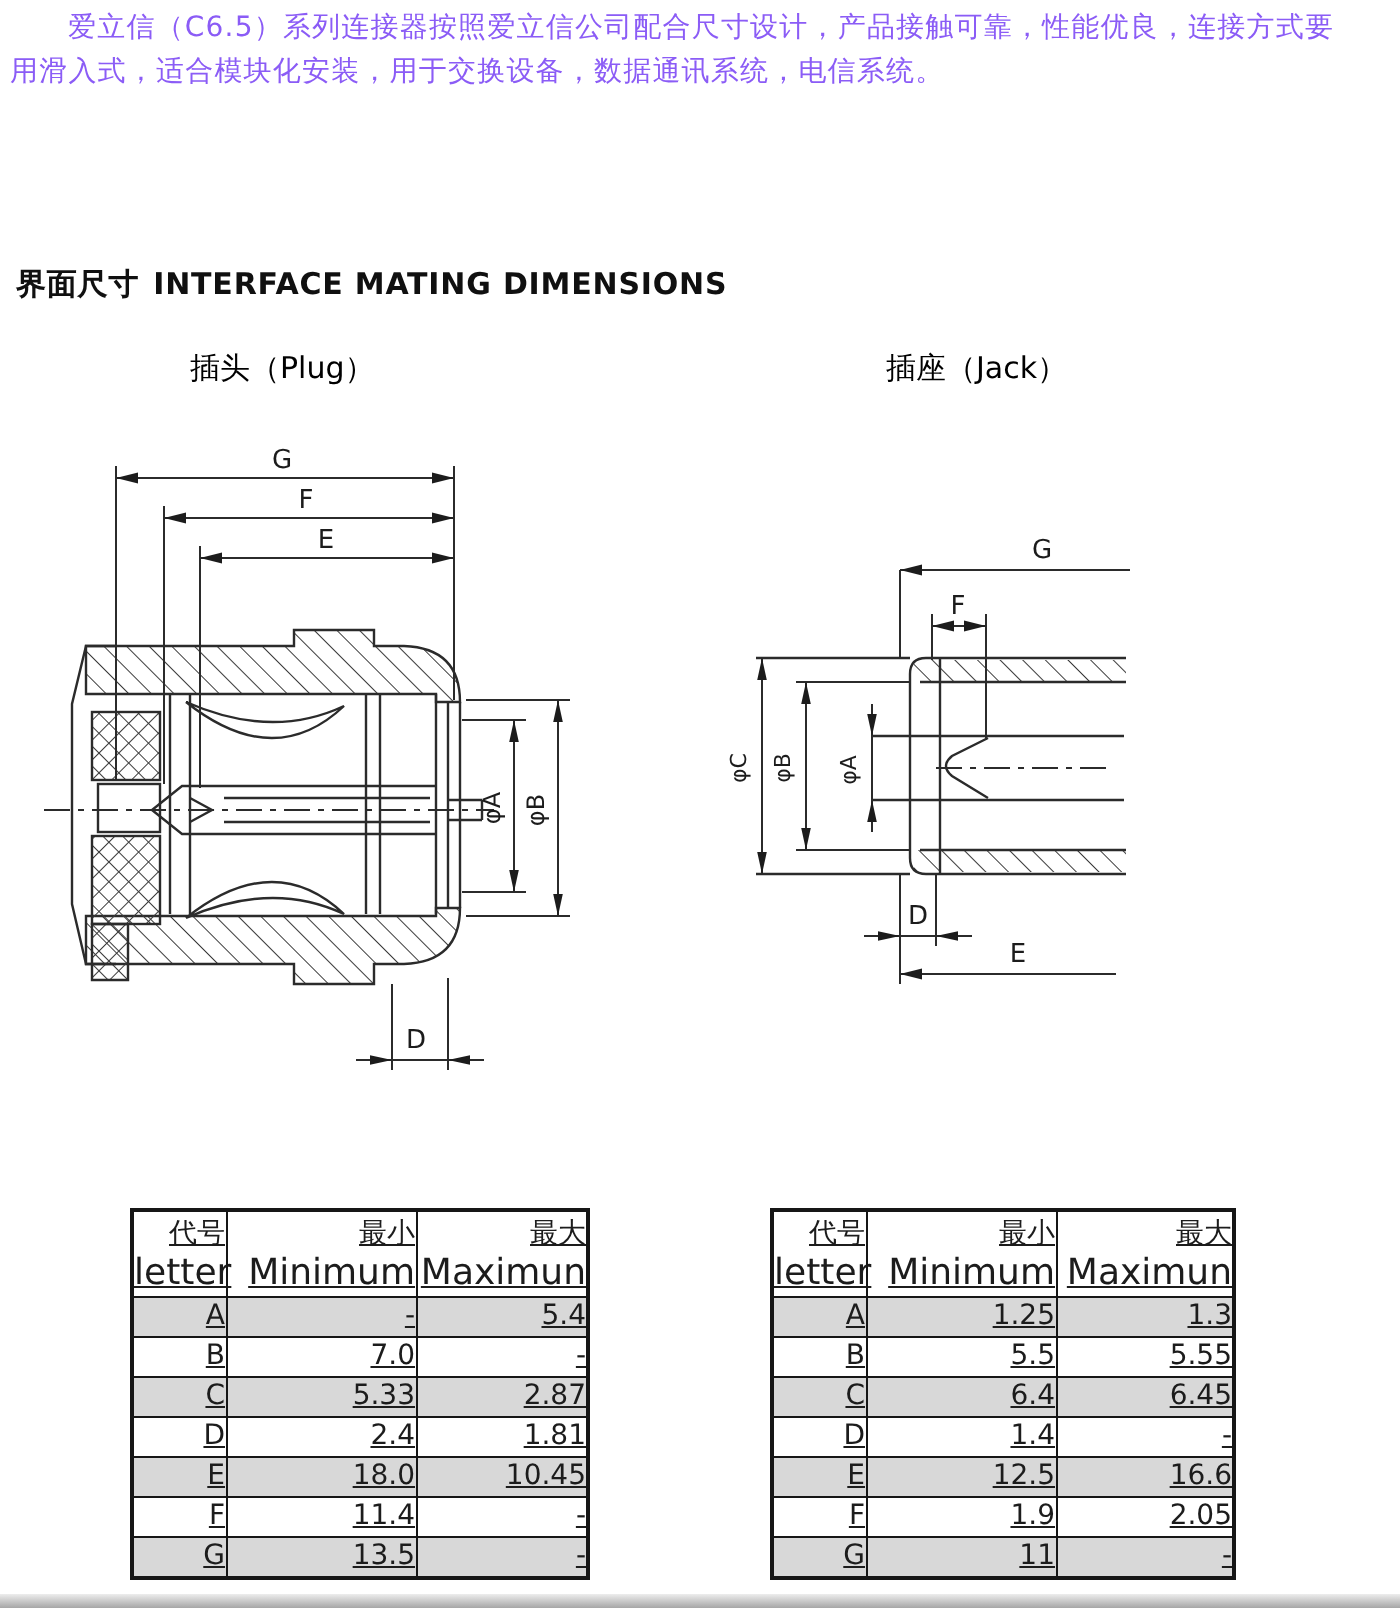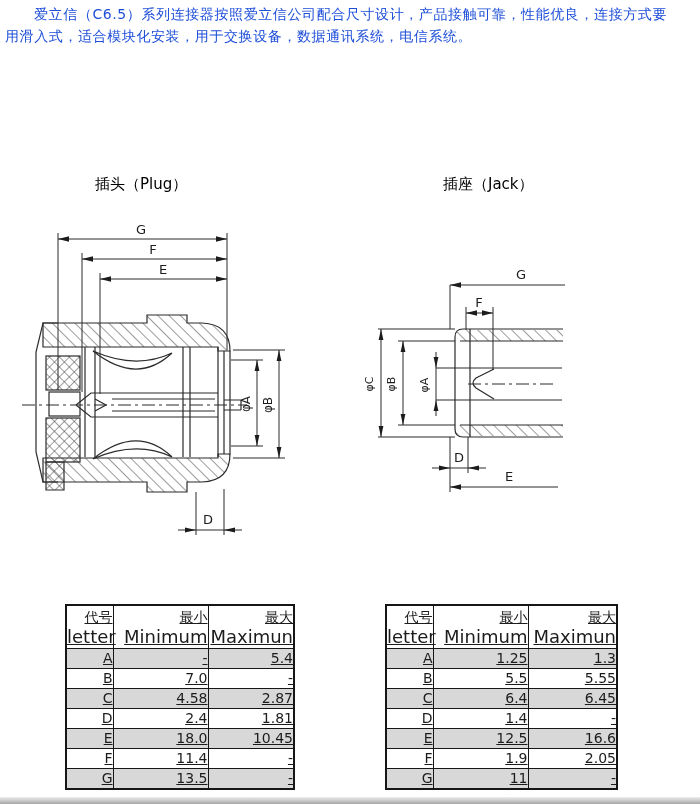--- a/index.html
+++ b/index.html
@@ -4,21 +4,21 @@
 <style>
   html,body { margin:0; padding:0; background:#ffffff; }
   .page {
     position:relative; width:700px; height:804px; background:#ffffff;
     font-family:"DejaVu Sans","Liberation Sans",sans-serif; color:#1c1c1c;
     overflow:hidden;
   }
   .intro {
     position:absolute; left:5px; top:4px; width:664px; margin:0;
     font-size:14px; line-height:21.5px; letter-spacing:0.6px;
-    text-indent:29px; color:#1d4ed8;
+    text-indent:29px; color:#8b5cf6;
   }
   .section-title {
     position:absolute; left:8px; top:133px; margin:0;
     font-size:15px; font-weight:bold; letter-spacing:0.4px; color:#101010;
   }
   .section-title .zh { margin-right:7px; }
   .sub-label { position:absolute; top:175px; font-size:15px; color:#000000; }
   .plug-pos { left:95px; }
   .jack-pos { left:443px; }
   svg.blueprint { position:absolute; left:0; top:0; }
@@ -40,20 +40,23 @@
     background:linear-gradient(#ededed,#a6a6a6);
   }
 </style>
 </head>
 <body>
 
 <div class="page">
 
   <p class="intro">爱立信（C6.5）系列连接器按照爱立信公司配合尺寸设计，产品接触可靠，性能优良，连接方式要用滑入式，适合模块化安装，用于交换设备，数据通讯系统，电信系统。</p>
 
+  <h2 class="section-title">
+    <span class="zh">界面尺寸</span><span class="en">INTERFACE MATING DIMENSIONS</span>
+  </h2>
 
   <div class="sub-label plug-pos">插头（Plug）</div>
   <div class="sub-label jack-pos">插座（Jack）</div>
 
   <svg class="blueprint" width="700" height="804" viewBox="0 0 700 804" fill="none" stroke-linecap="butt" font-family="DejaVu Sans, Liberation Sans, sans-serif">
     <defs>
       <pattern id="hatch" width="8" height="8" patternUnits="userSpaceOnUse" patternTransform="rotate(-45)">
         <line x1="0" y1="0" x2="0" y2="8" stroke="#3a3a3a" stroke-width="1"></line>
       </pattern>
       <pattern id="cross" width="7" height="7" patternUnits="userSpaceOnUse" patternTransform="rotate(45)">
@@ -215,21 +218,21 @@
           <td>-</td>
           <td>5.4</td>
         </tr>
         <tr>
           <td>B</td>
           <td>7.0</td>
           <td>-</td>
         </tr>
         <tr class="shaded">
           <td>C</td>
-          <td>4.58</td>
+          <td>5.33</td>
           <td>2.87</td>
         </tr>
         <tr>
           <td>D</td>
           <td>2.4</td>
           <td>1.81</td>
         </tr>
         <tr class="shaded">
           <td>E</td>
           <td>18.0</td>

